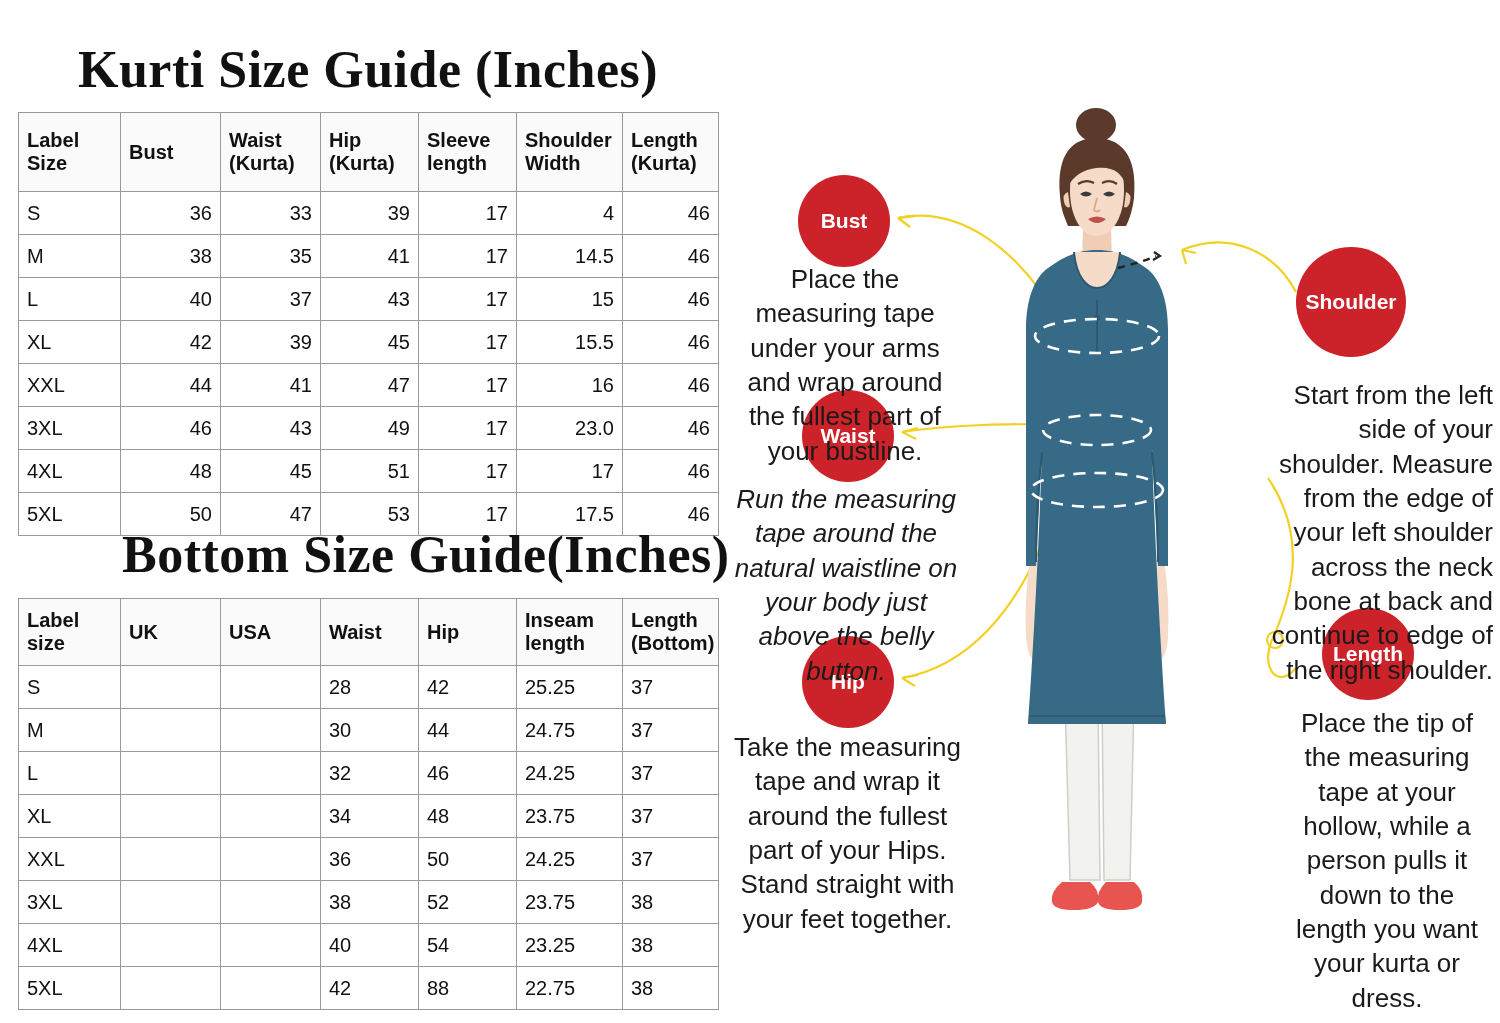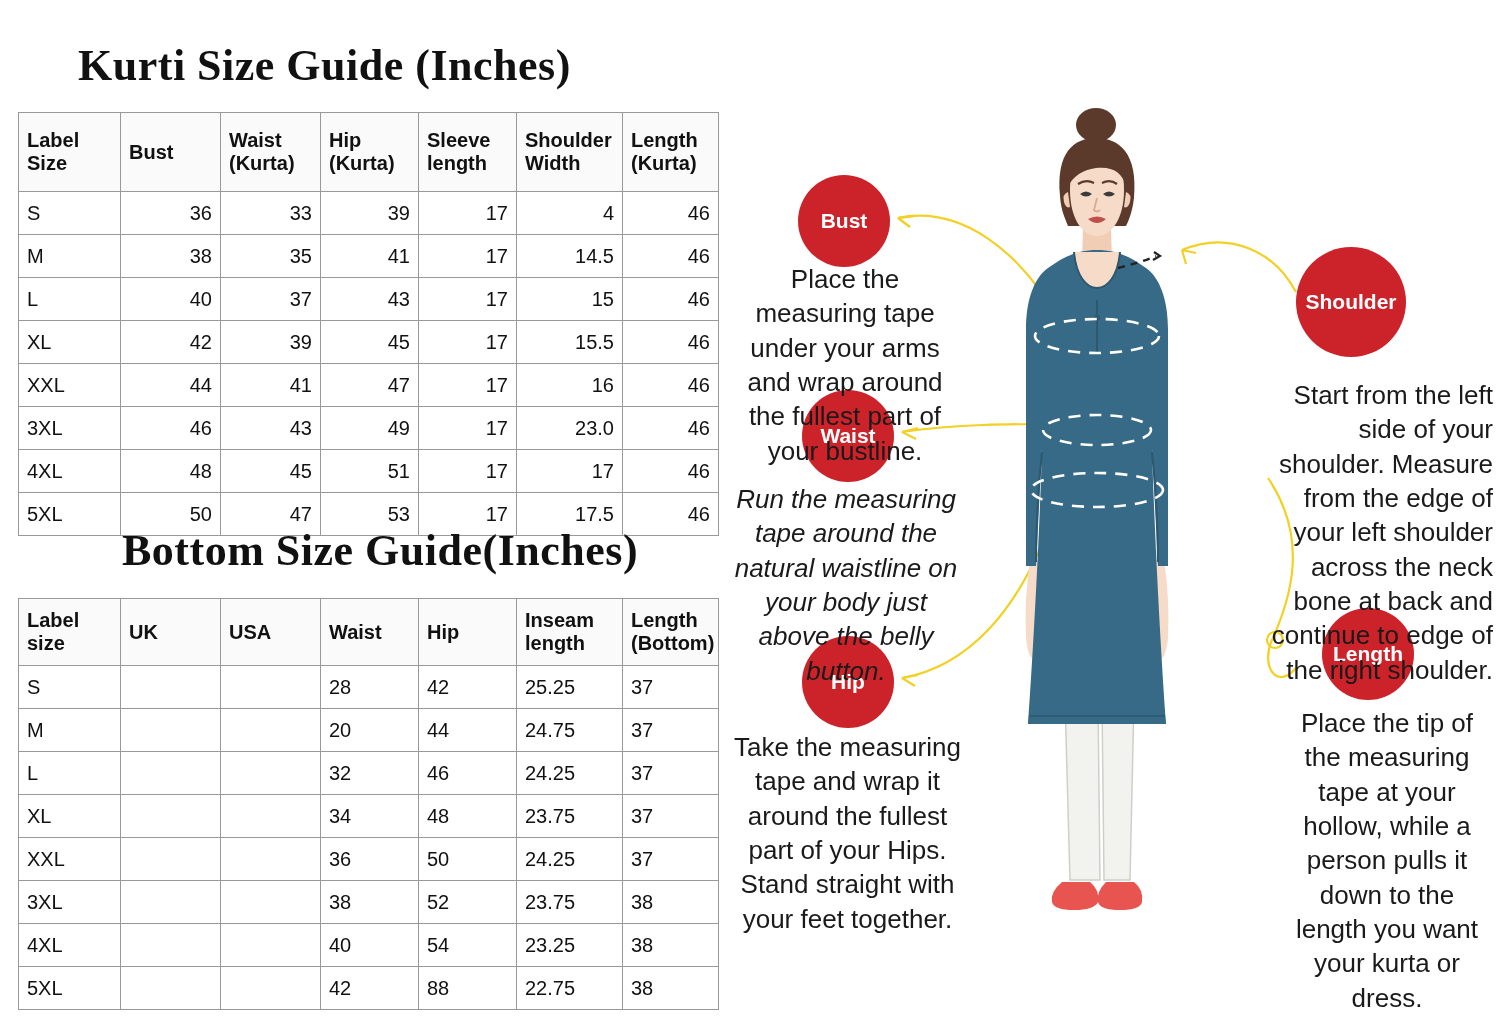--- a/index.html
+++ b/index.html
@@ -13,21 +13,21 @@
     position: relative;
     font-family: "Liberation Sans", sans-serif;
     color: #1a1a1a;
     overflow: hidden;
   }
 
   
   .guide-title {
     font-family: "Liberation Serif", serif;
     font-weight: bold;
-    font-size: 44px;
+    font-size: 52px;
     letter-spacing: 0.5px;
     color: #111;
   }
   #kurti-title {
     position: absolute;
     left: 78px;
     top: 40px;
   }
   #bottom-title {
     position: absolute;
@@ -260,21 +260,21 @@
       <td></td>
       <td>28</td>
       <td>42</td>
       <td>25.25</td>
       <td>37</td>
     </tr>
     <tr>
       <td>M</td>
       <td></td>
       <td></td>
-      <td>20</td>
+      <td>30</td>
       <td>44</td>
       <td>24.75</td>
       <td>37</td>
     </tr>
     <tr>
       <td>L</td>
       <td></td>
       <td></td>
       <td>32</td>
       <td>46</td>

